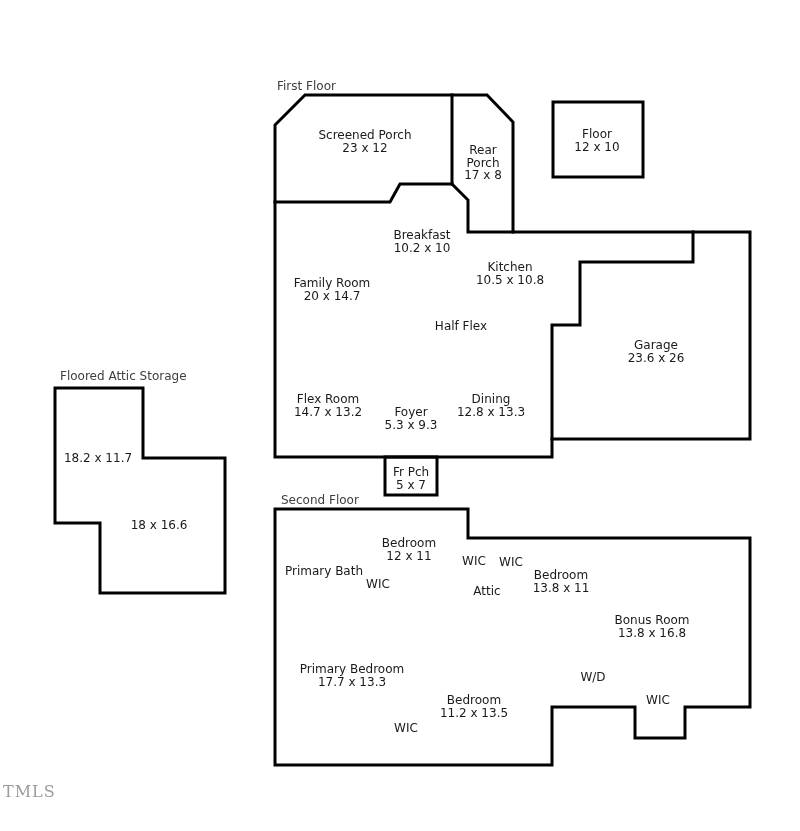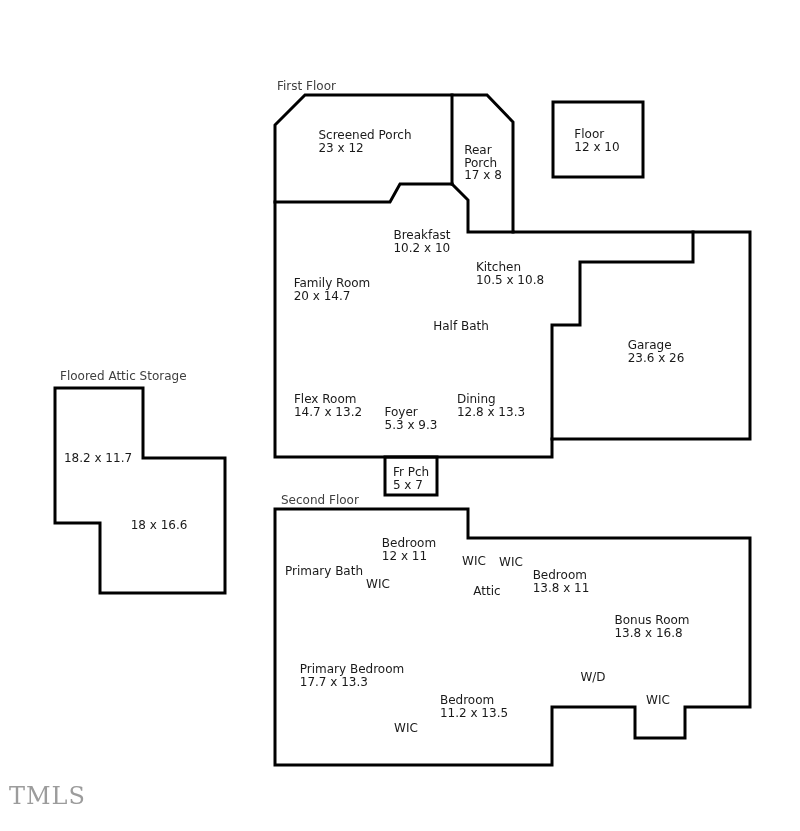--- a/index.html
+++ b/index.html
@@ -1,23 +1,23 @@
 <!DOCTYPE html>
 <html><head>
 <meta charset="utf-8">
 <style>
   html,body{margin:0;padding:0;}
   body{width:800px;height:831px;background:#fff;position:relative;overflow:hidden;
        font-family:"DejaVu Sans",sans-serif;color:#111;}
   svg{position:absolute;left:0;top:0;}
-  .lbl{position:absolute;transform:translateX(-50%);text-align:left;
+  .lbl{position:absolute;transform:translateX(-50%);text-align:center;
        font-size:12px;line-height:12.5px;color:#1a1a1a;}
   .lbl > div{white-space:pre-line;}
   .lbl-left{position:absolute;font-size:12px;line-height:12.5px;color:#404040;white-space:pre;}
-  .watermark{position:absolute;left:9px;top:782px;font-size:24px;color:#9c9c9c;
+  .watermark{position:absolute;left:3px;top:782px;font-size:16px;color:#9c9c9c;
              letter-spacing:1px;font-family:"DejaVu Serif",serif;}
 </style>
 </head>
 <body>
 
 <svg width="800" height="831" viewBox="0 0 800 831">
   <g fill="none" stroke="#000" stroke-width="3" stroke-linejoin="miter" stroke-linecap="square">
     <path d="M275 125 L305 95 L487 95 L513 122 L513 232 L750 232 L750 439 L552 439 L552 457 L275 457 Z"></path>
     <path d="M275 202 L390 202 L400 184 L452 184"></path>
     <path d="M452 95 L452 184"></path>
@@ -51,21 +51,21 @@
 </div>
 <div class="lbl" style="left:510px;top:261px">
   <div>Kitchen</div>
   <div>10.5 x 10.8</div>
 </div>
 <div class="lbl" style="left:332px;top:277px">
   <div>Family Room</div>
   <div>20 x 14.7</div>
 </div>
 <div class="lbl" style="left:461px;top:320px">
-  <div>Half Bath</div>
+  <div>Half Flex</div>
 </div>
 <div class="lbl" style="left:656px;top:339px">
   <div>Garage</div>
   <div>23.6 x 26</div>
 </div>
 <div class="lbl" style="left:328px;top:393px">
   <div>Flex Room</div>
   <div>14.7 x 13.2</div>
 </div>
 <div class="lbl" style="left:411px;top:406px">

